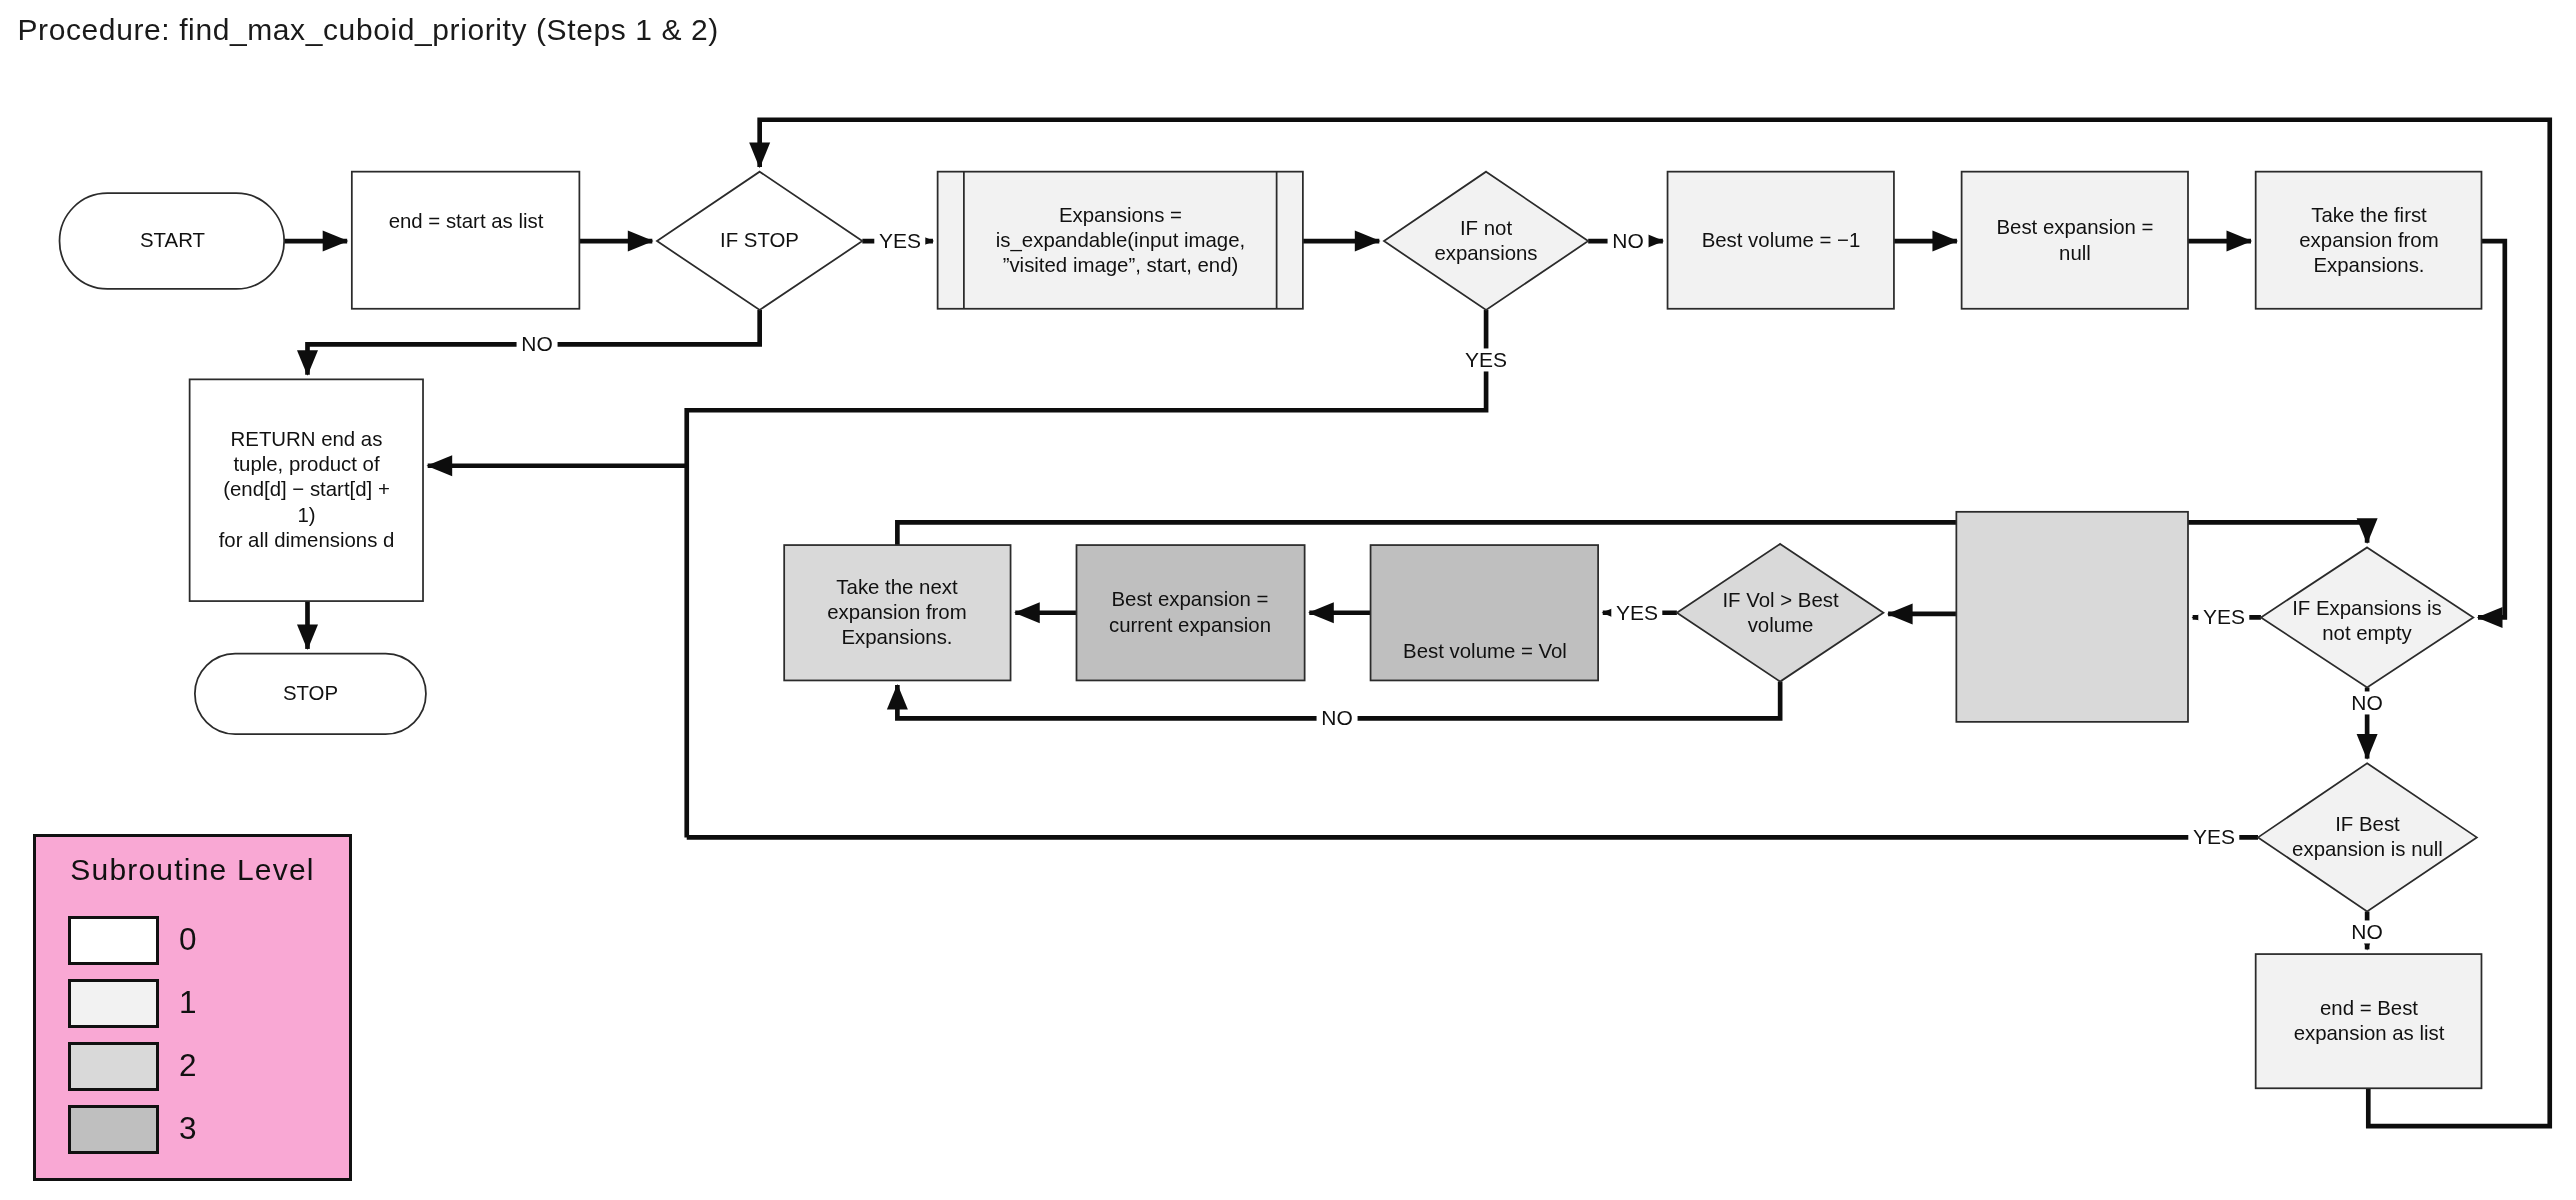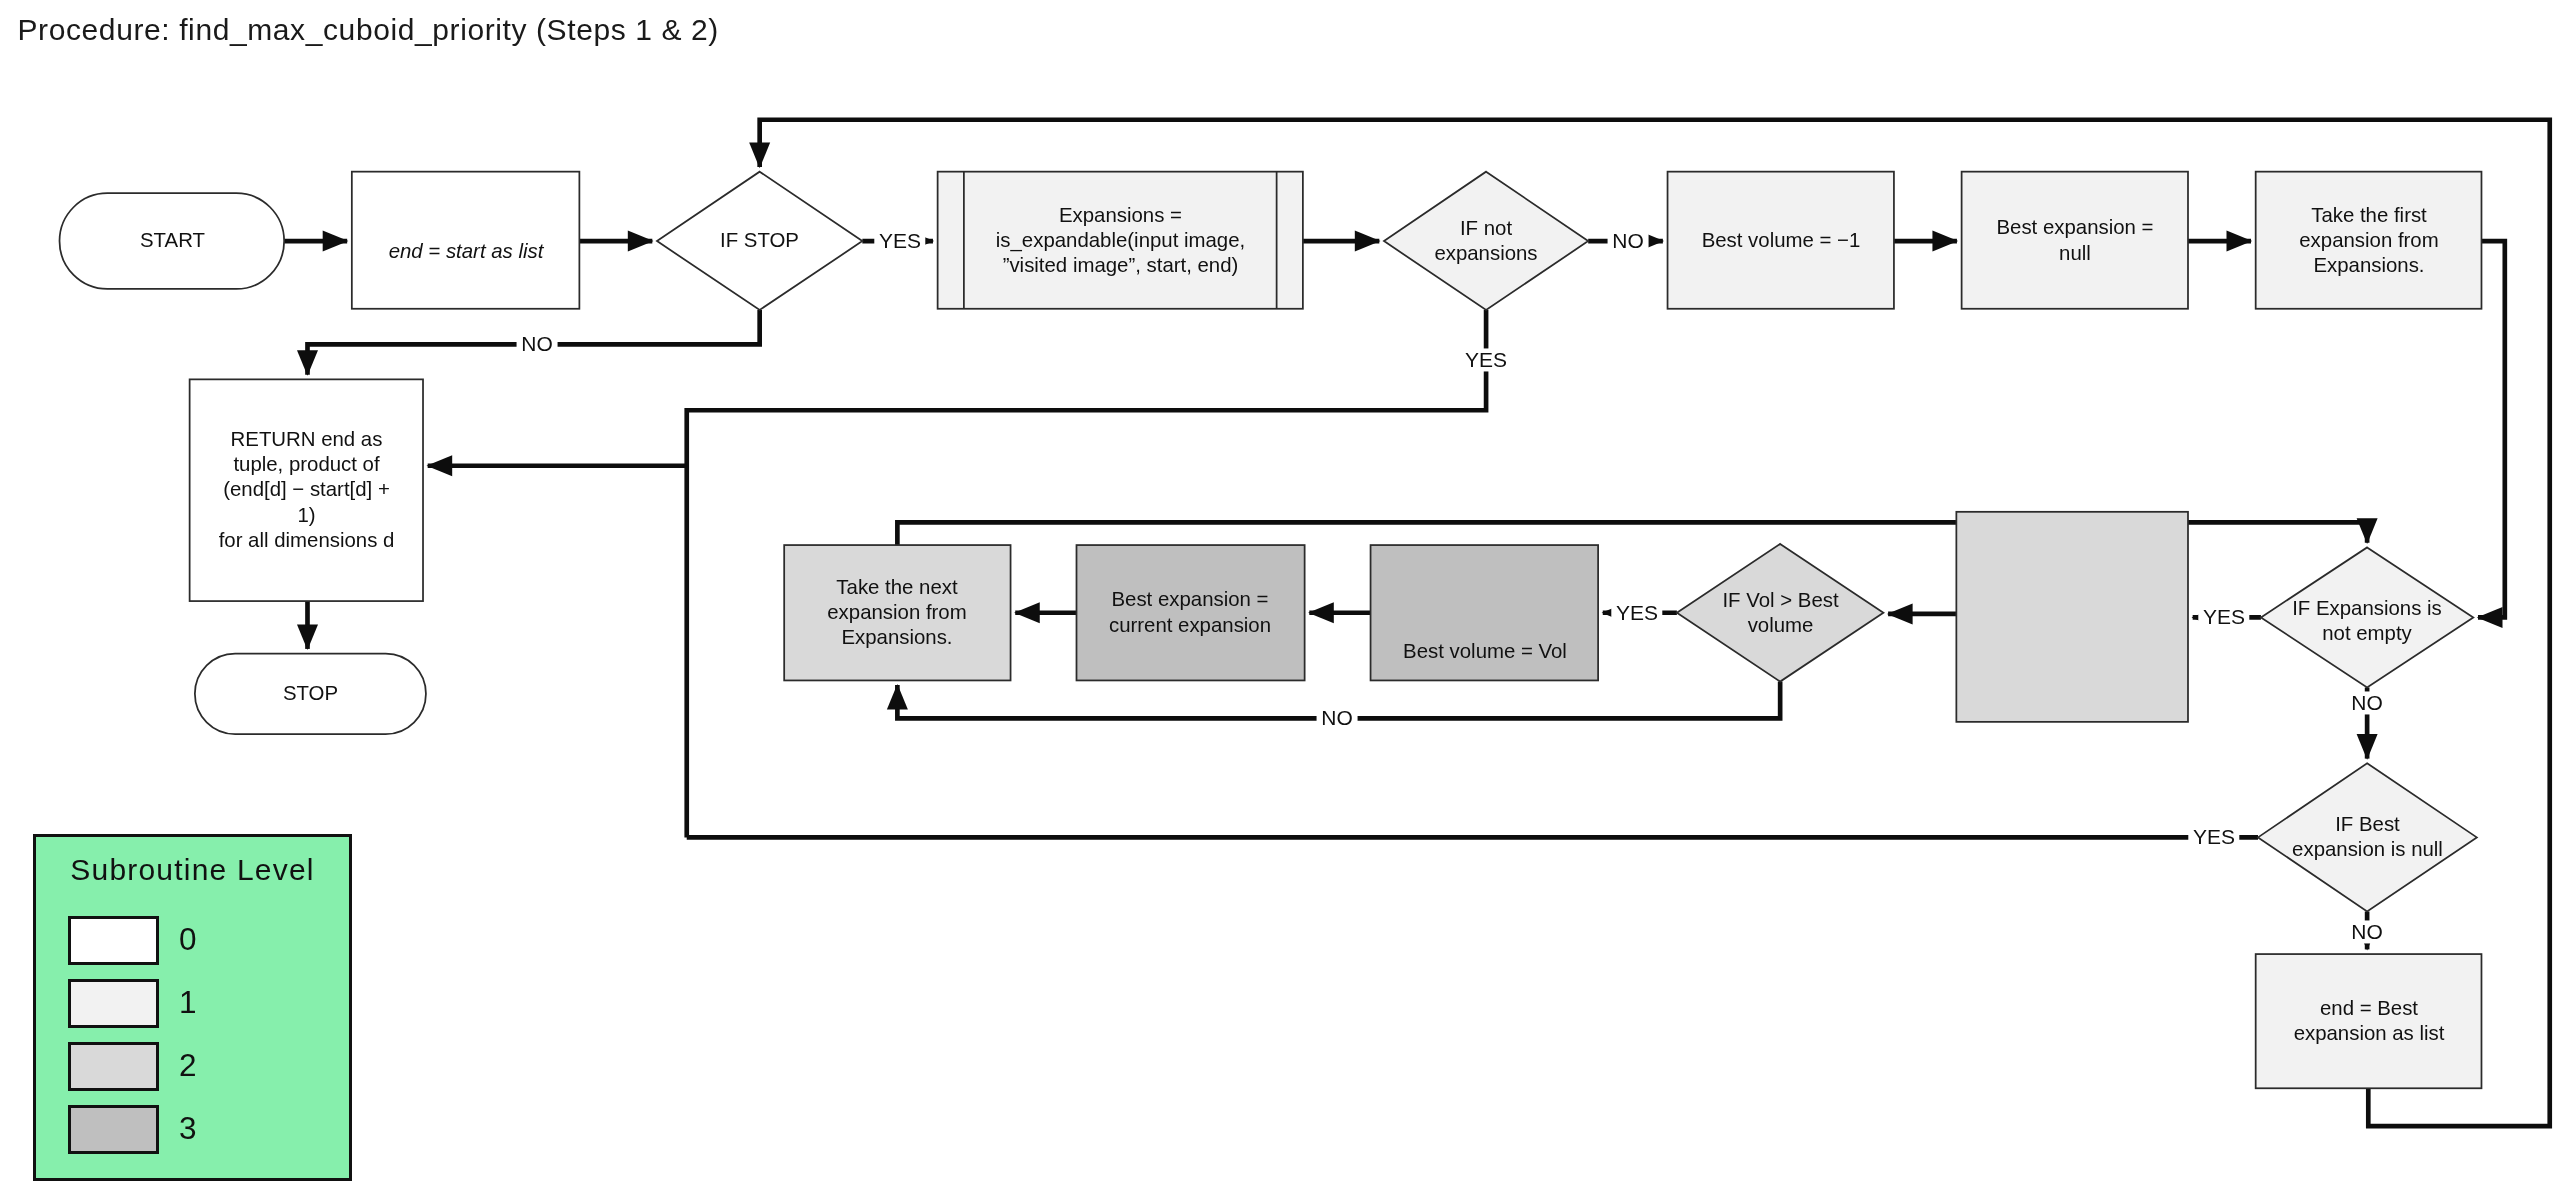--- a/index.html
+++ b/index.html
@@ -31,21 +31,21 @@
     background:#ffffff;
     font-size:21px;
     padding:0 4.7px;
     line-height:1.1;
     color:#111111;
   }
   .legend{
     position:absolute;left:33px;top:834px;
     width:319px;height:347px;
     border:3.5px solid #111111;
-    background:#86efac;
+    background:#f9a8d4;
     box-sizing:border-box;
   }
   .legend-title{
     margin-top:16.3px;
     text-align:center;
     font-size:30px;letter-spacing:1.2px;
     color:#111111;
   }
   .legend-row{position:absolute;left:0;width:100%;height:49px;}
   .legend-swatch{
@@ -118,21 +118,21 @@
       <rect x="2349" y="934" width="390" height="232" fill="#bfbfbf"></rect>
       <polygon points="3051,932 3228,1050 3051,1168 2874,1050" fill="#d9d9d9"></polygon>
       <rect x="3353" y="877" width="397" height="360" fill="#d9d9d9"></rect>
       <polygon points="4057,938 4239,1058 4057,1178 3875,1058" fill="#f2f2f2"></polygon>
       <polygon points="4057,1308 4245,1435 4057,1562 3870,1435" fill="#f2f2f2"></polygon>
       <rect x="3866" y="1635" width="387" height="230" fill="#f2f2f2"></rect>
     </g>
   </svg>
 
   <div class="node-text" style="left:60px;top:193px;width:225px;height:96px;">START</div>
-  <div class="node-text" style="left:352px;top:188px;width:228px;height:127px;font-style:italic;">end = start as list</div>
+  <div class="node-text" style="left:352px;top:158px;width:228px;height:127px;">end = start as list</div>
   <div class="node-text" style="left:657px;top:172px;width:205px;height:138px;">IF STOP</div>
   <div class="node-text" style="left:1384px;top:172px;width:204px;height:138px;">IF not
 expansions</div>
   <div class="node-text" style="left:964px;top:172px;width:313px;height:137px;">Expansions =
 is_expandable(input image,
 ”visited image”, start, end)</div>
   <div class="node-text" style="left:1668px;top:172px;width:226px;height:137px;">Best volume = −1</div>
   <div class="node-text" style="left:1962px;top:172px;width:226px;height:137px;">Best expansion =
 null</div>
   <div class="node-text" style="left:2256px;top:172px;width:226px;height:137px;">Take the first

